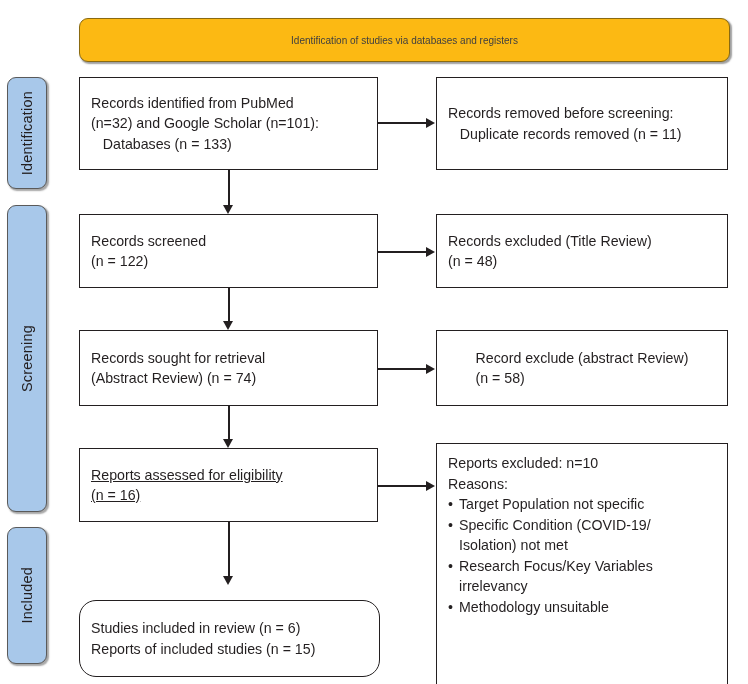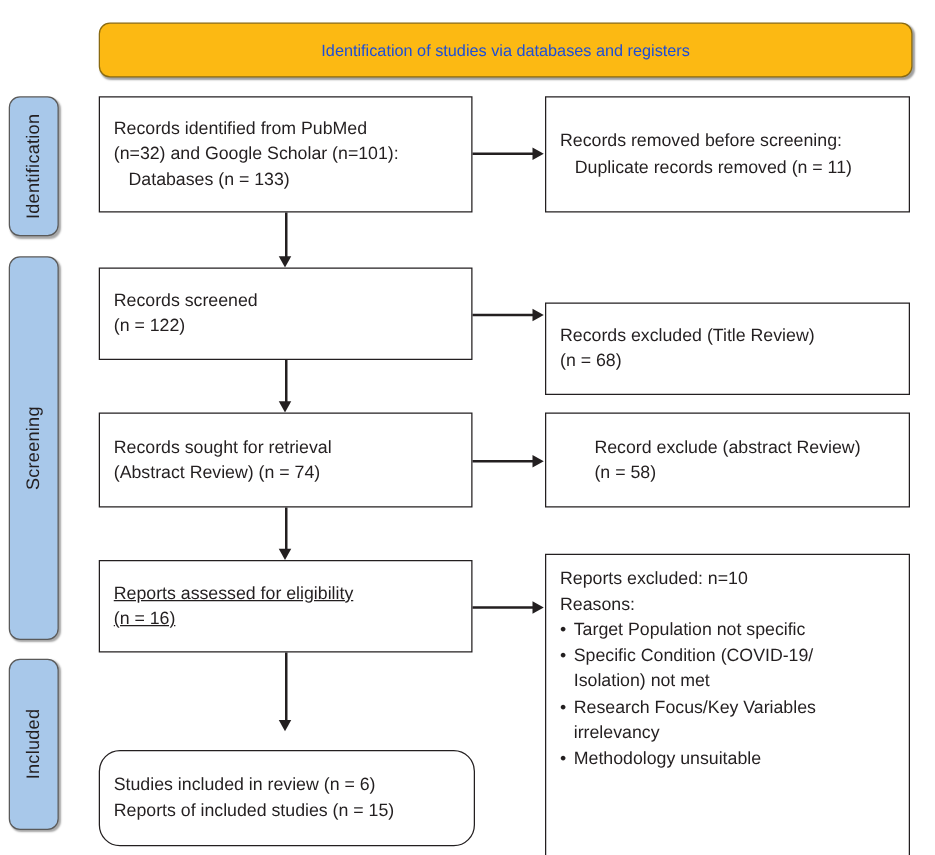--- a/index.html
+++ b/index.html
@@ -45,22 +45,22 @@
     position: absolute;
     background: #fcb913;
     border: 1px solid #8a6a10;
     border-radius: 9px;
     box-shadow: 1.5px 1.5px 1.5px rgba(0,0,0,0.38);
     display: flex;
     align-items: center;
     justify-content: center;
   }
   .banner-text {
-    font-size: 13px;
-    color: #1d4ed8;
+    font-size: 10px;
+    color: #404040;
   }
 
   
   .box {
     position: absolute;
     background: #ffffff;
     border: 1.4px solid #231f20;
     box-sizing: border-box;
     display: flex;
     flex-direction: column;
@@ -163,24 +163,24 @@
   <div class="box" style="left:79px; top:214px; width:299px; height:74px;">
     <div class="box-inner">
       <div class="box-line">Records screened</div>
       <div class="box-line">(n = 122)</div>
     </div>
   </div>
 
   <div class="conn conn-h" style="left:378px; top:251px; width:49px;"></div>
   <div class="arrow-right" style="left:426px; top:246.5px;"></div>
 
-  <div class="box" style="left:436px; top:214px; width:292px; height:74px;margin-top:28px;">
+  <div class="box" style="left:436px; top:214px; width:292px; height:74px;">
     <div class="box-inner">
       <div class="box-line">Records excluded (Title Review)</div>
-      <div class="box-line">(n = 68)</div>
+      <div class="box-line">(n = 48)</div>
     </div>
   </div>
 
   <div class="conn conn-v" style="left:228px; top:288px; height:34px;"></div>
   <div class="arrow-down" style="left:222.5px; top:321px;"></div>
 
   <div class="box" style="left:79px; top:330px; width:299px; height:76px;">
     <div class="box-inner">
       <div class="box-line">Records sought for retrieval</div>
       <div class="box-line">(Abstract Review) (n = 74)</div>

